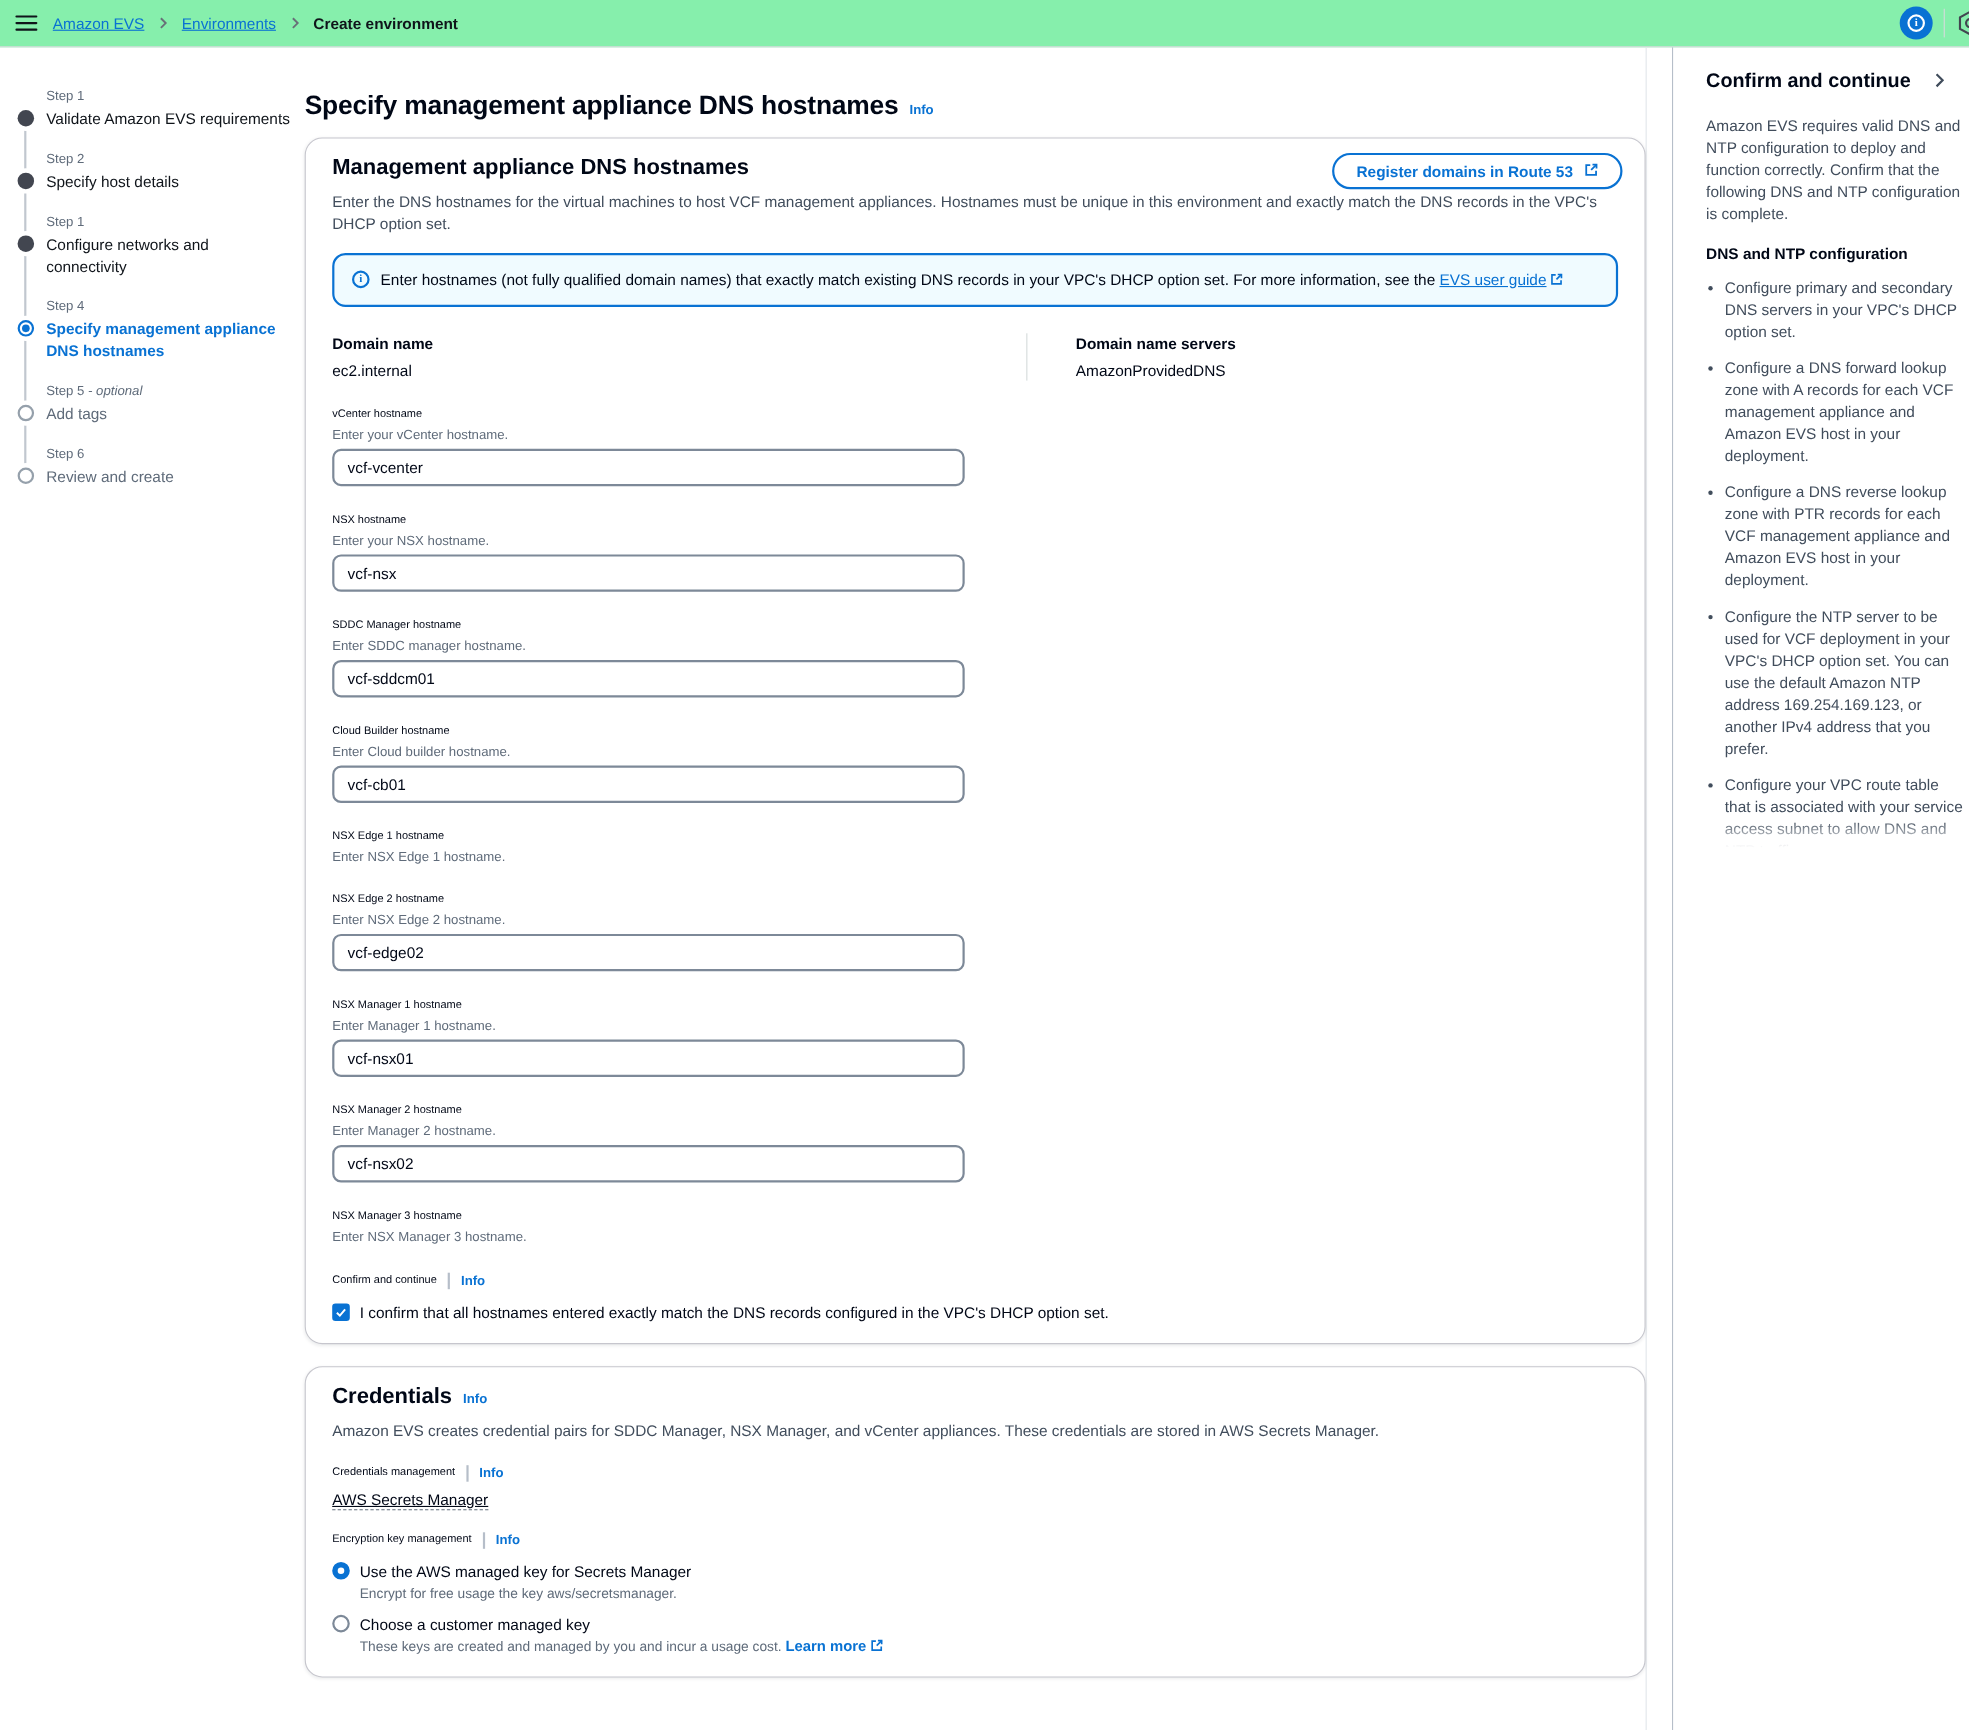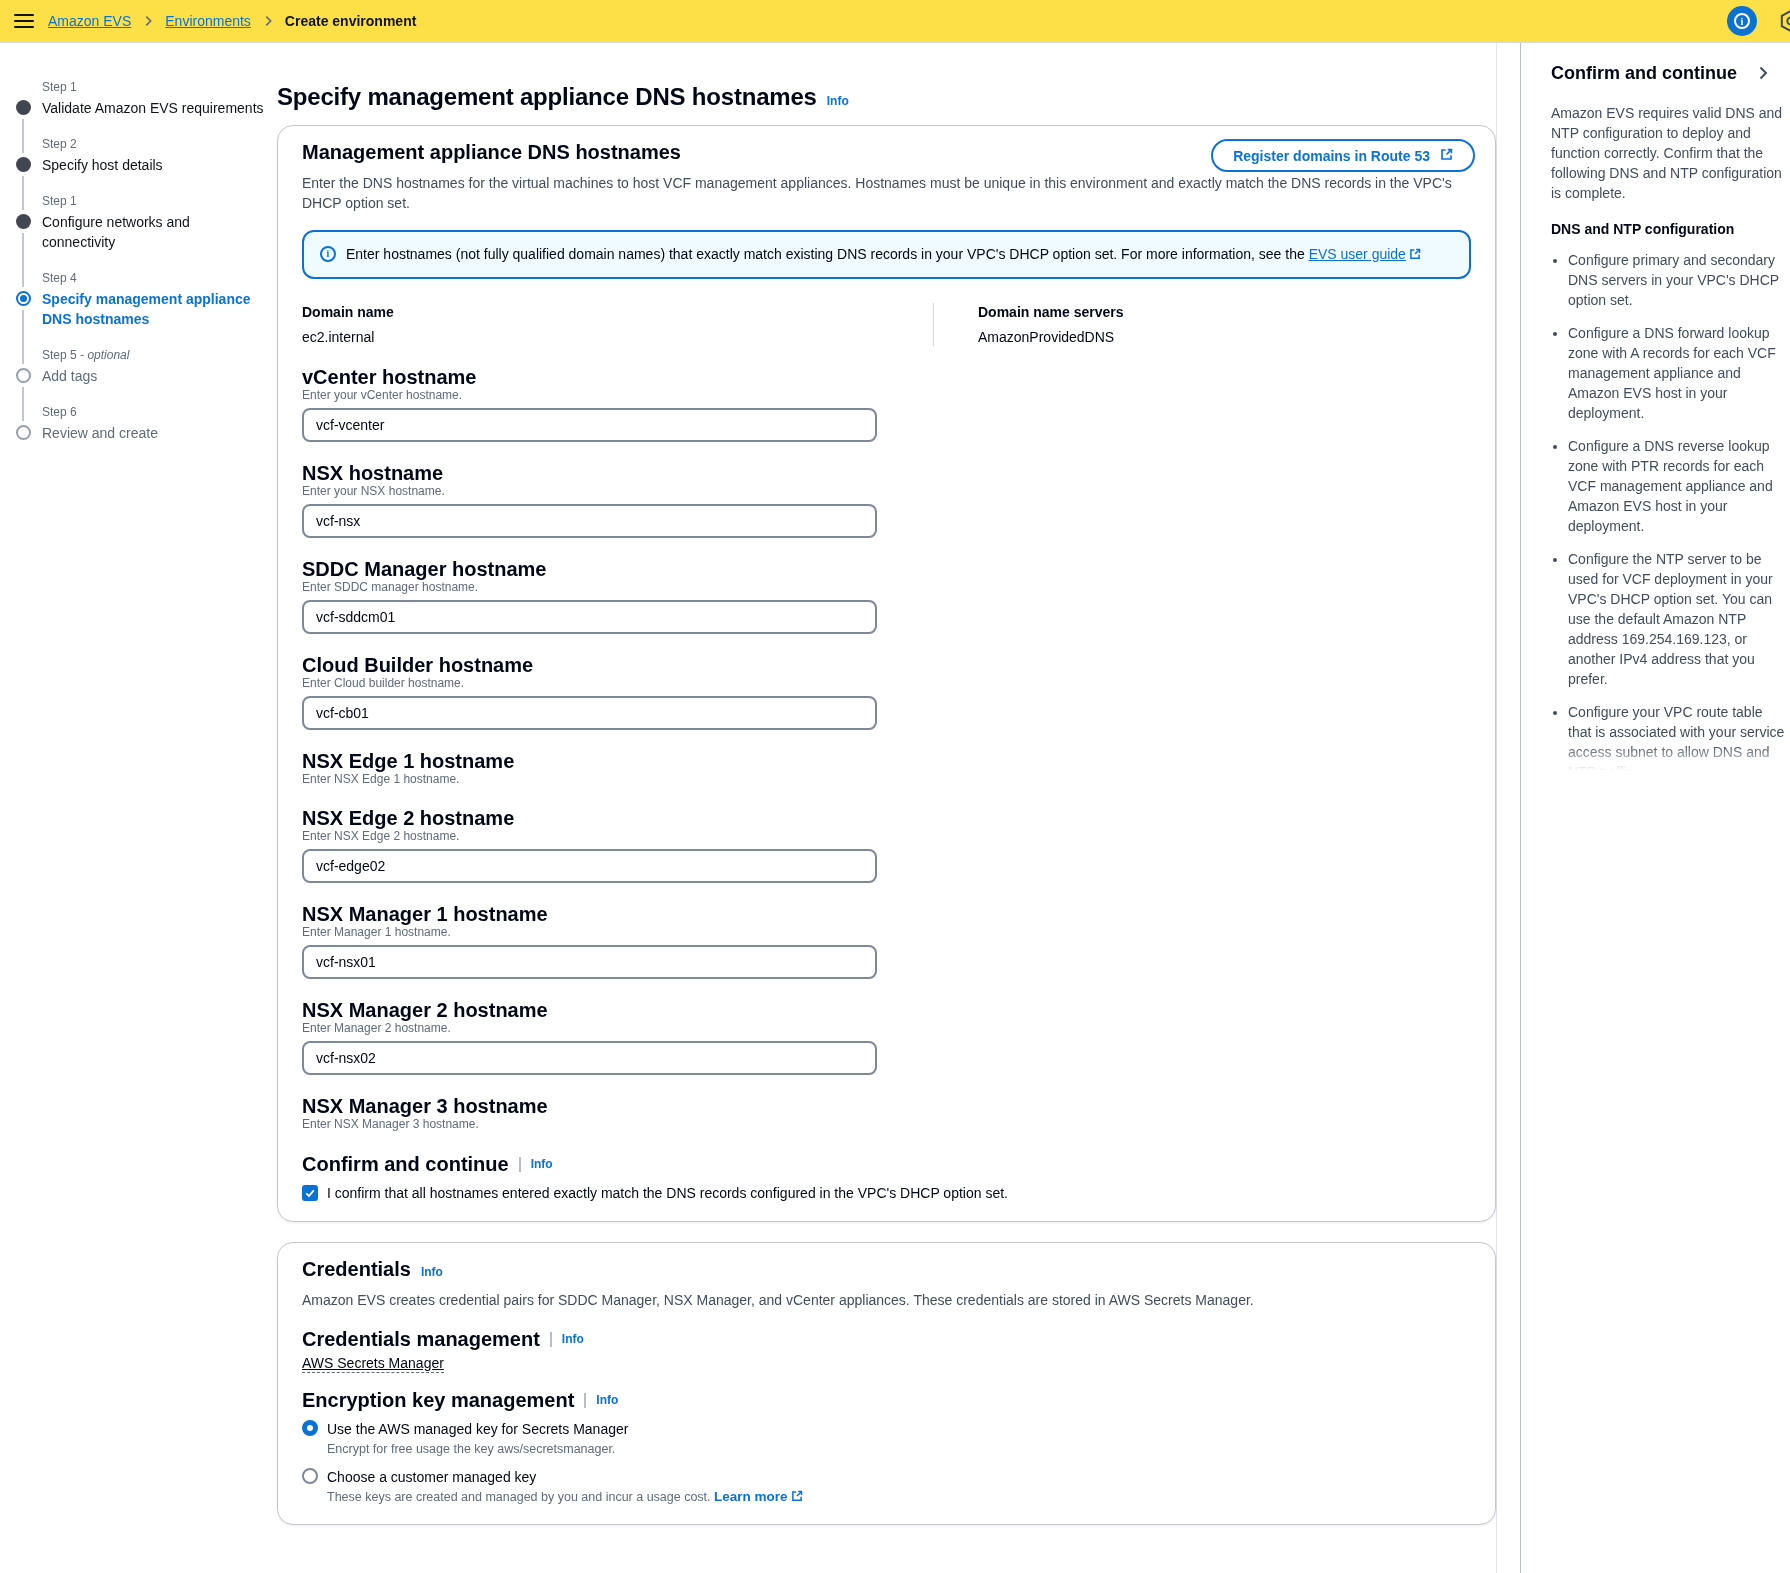--- a/index.html
+++ b/index.html
@@ -1,21 +1,21 @@
 <!DOCTYPE html>
 <html><head>
 <meta charset="utf-8">
 <style>
   * { box-sizing: border-box; margin: 0; padding: 0; }
   html,body { width: 1790px; height: 1573px; overflow: hidden; background: #fff;
     font-family: "Liberation Sans", sans-serif; color: #000716; }
 
   
   .topbar { height: 43px; border-bottom: 1px solid #d5dbdb; display: flex; align-items: center;
-    padding: 0 0 0 14px; gap: 14px; background: #fde047; }
+    padding: 0 0 0 14px; gap: 14px; background: #86efac; }
   .hamburger { width: 20px; height: 14px; display: flex; flex-direction: column; justify-content: space-between; cursor: pointer; }
   .hamburger span { display:block; height: 2px; background: #0f141a; border-radius: 1px; }
   .crumbs { display: flex; align-items: center; gap: 10px; font-size: 14px; }
   .crumb-link { color: #0972d3; text-decoration: underline; cursor: pointer; }
   .crumb-current { font-weight: 700; color: #0f141a; }
   .crumb-sep { color: #687078; display: flex; }
   .topbar-right { margin-left: auto; display: flex; align-items: center; gap: 10px; }
   .help-btn { width: 30px; height: 30px; border-radius: 50%; background: #0972d3; display: flex;
     align-items: center; justify-content: center; cursor: pointer; flex: 0 0 auto; }
   .ibadge { width: 16px; height: 16px; border: 2px solid #fff; border-radius: 50%; color: #fff;
@@ -71,21 +71,21 @@
   .alert a { color: #0972d3; text-decoration: underline; cursor: pointer; }
   .ext-ico { display: inline-block; vertical-align: -1px; margin-left: 3px; }
 
   .domain-row { margin-top: 24px; display: flex; }
   .domain-col1 { width: 631px; }
   .domain-col2 { border-left: 1px solid #d5dbdb; padding-left: 44px; }
   .kv-label { font-size: 14px; font-weight: 700; line-height: 18px; }
   .kv-value { margin-top: 7px; font-size: 14px; line-height: 18px; }
 
   .field { margin-top: 22px; }
-  .field-label { font-size: 20px; font-weight: 700; line-height: 18px; }
+  .field-label { font-size: 10px; font-weight: 400; line-height: 18px; }
   .field-desc { font-size: 12px; line-height: 16px; color: #5f6b7a; margin-top: 1px; }
   .field input { margin-top: 5px; width: 575px; height: 34px; border: 2px solid #7d8998; border-radius: 8px;
     padding: 0 12px; font-size: 14px; color: #000716; font-family: "Liberation Sans", sans-serif;
     background: #fff; outline: none; display: block; }
 
   .label-row { display: flex; align-items: center; gap: 10px; }
   .pipe { width: 2px; height: 15px; background: #b6bec9; }
   .confirm-section { margin-top: 23px; }
   .check-row { margin-top: 10px; display: flex; gap: 9px; align-items: flex-start; font-size: 14px; line-height: 20px; }
   .checkbox { flex: 0 0 auto; width: 16px; height: 16px; border-radius: 3px; background: #0972d3;

